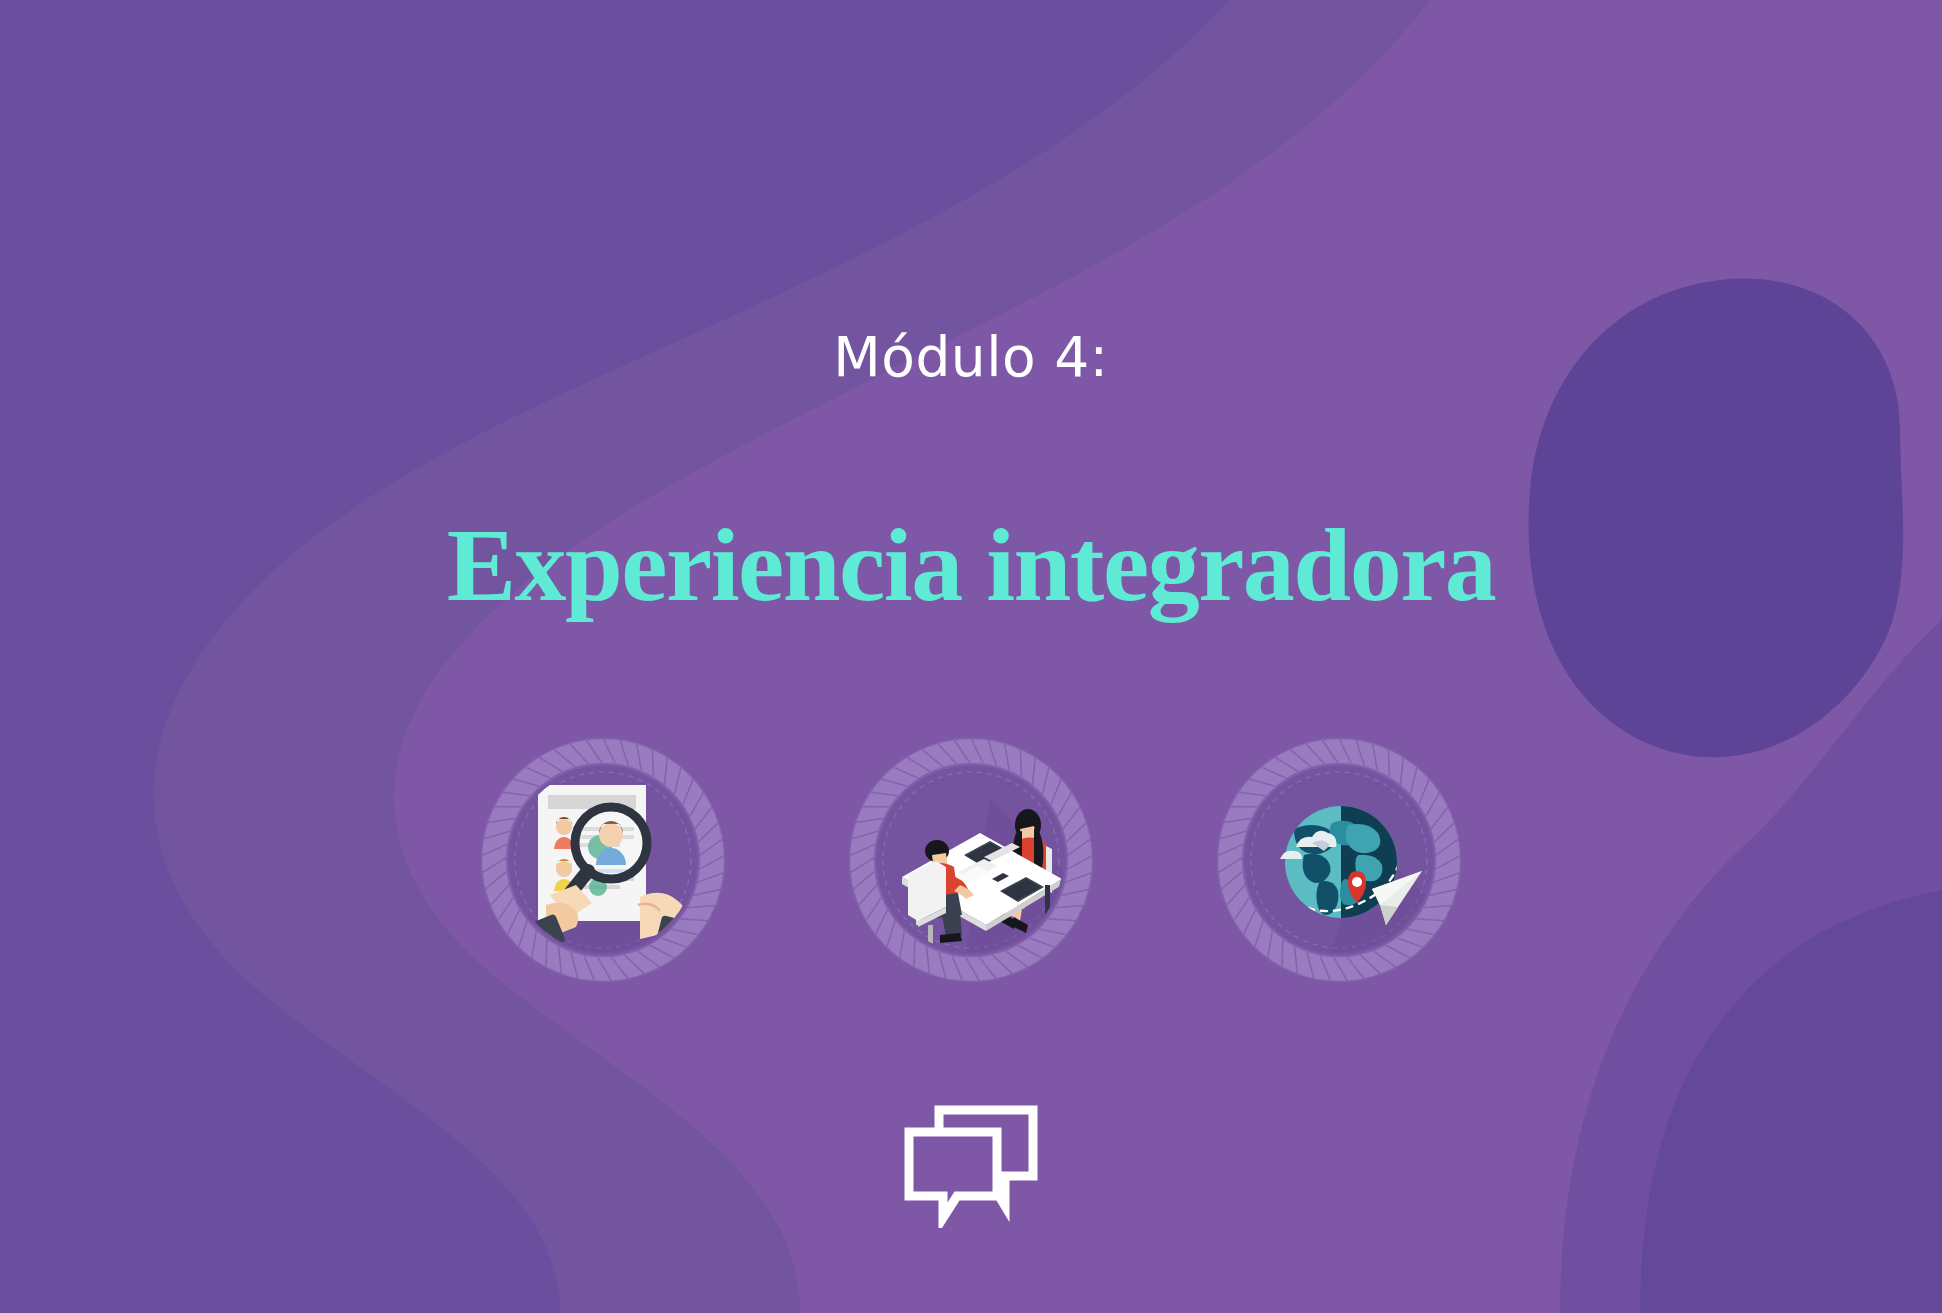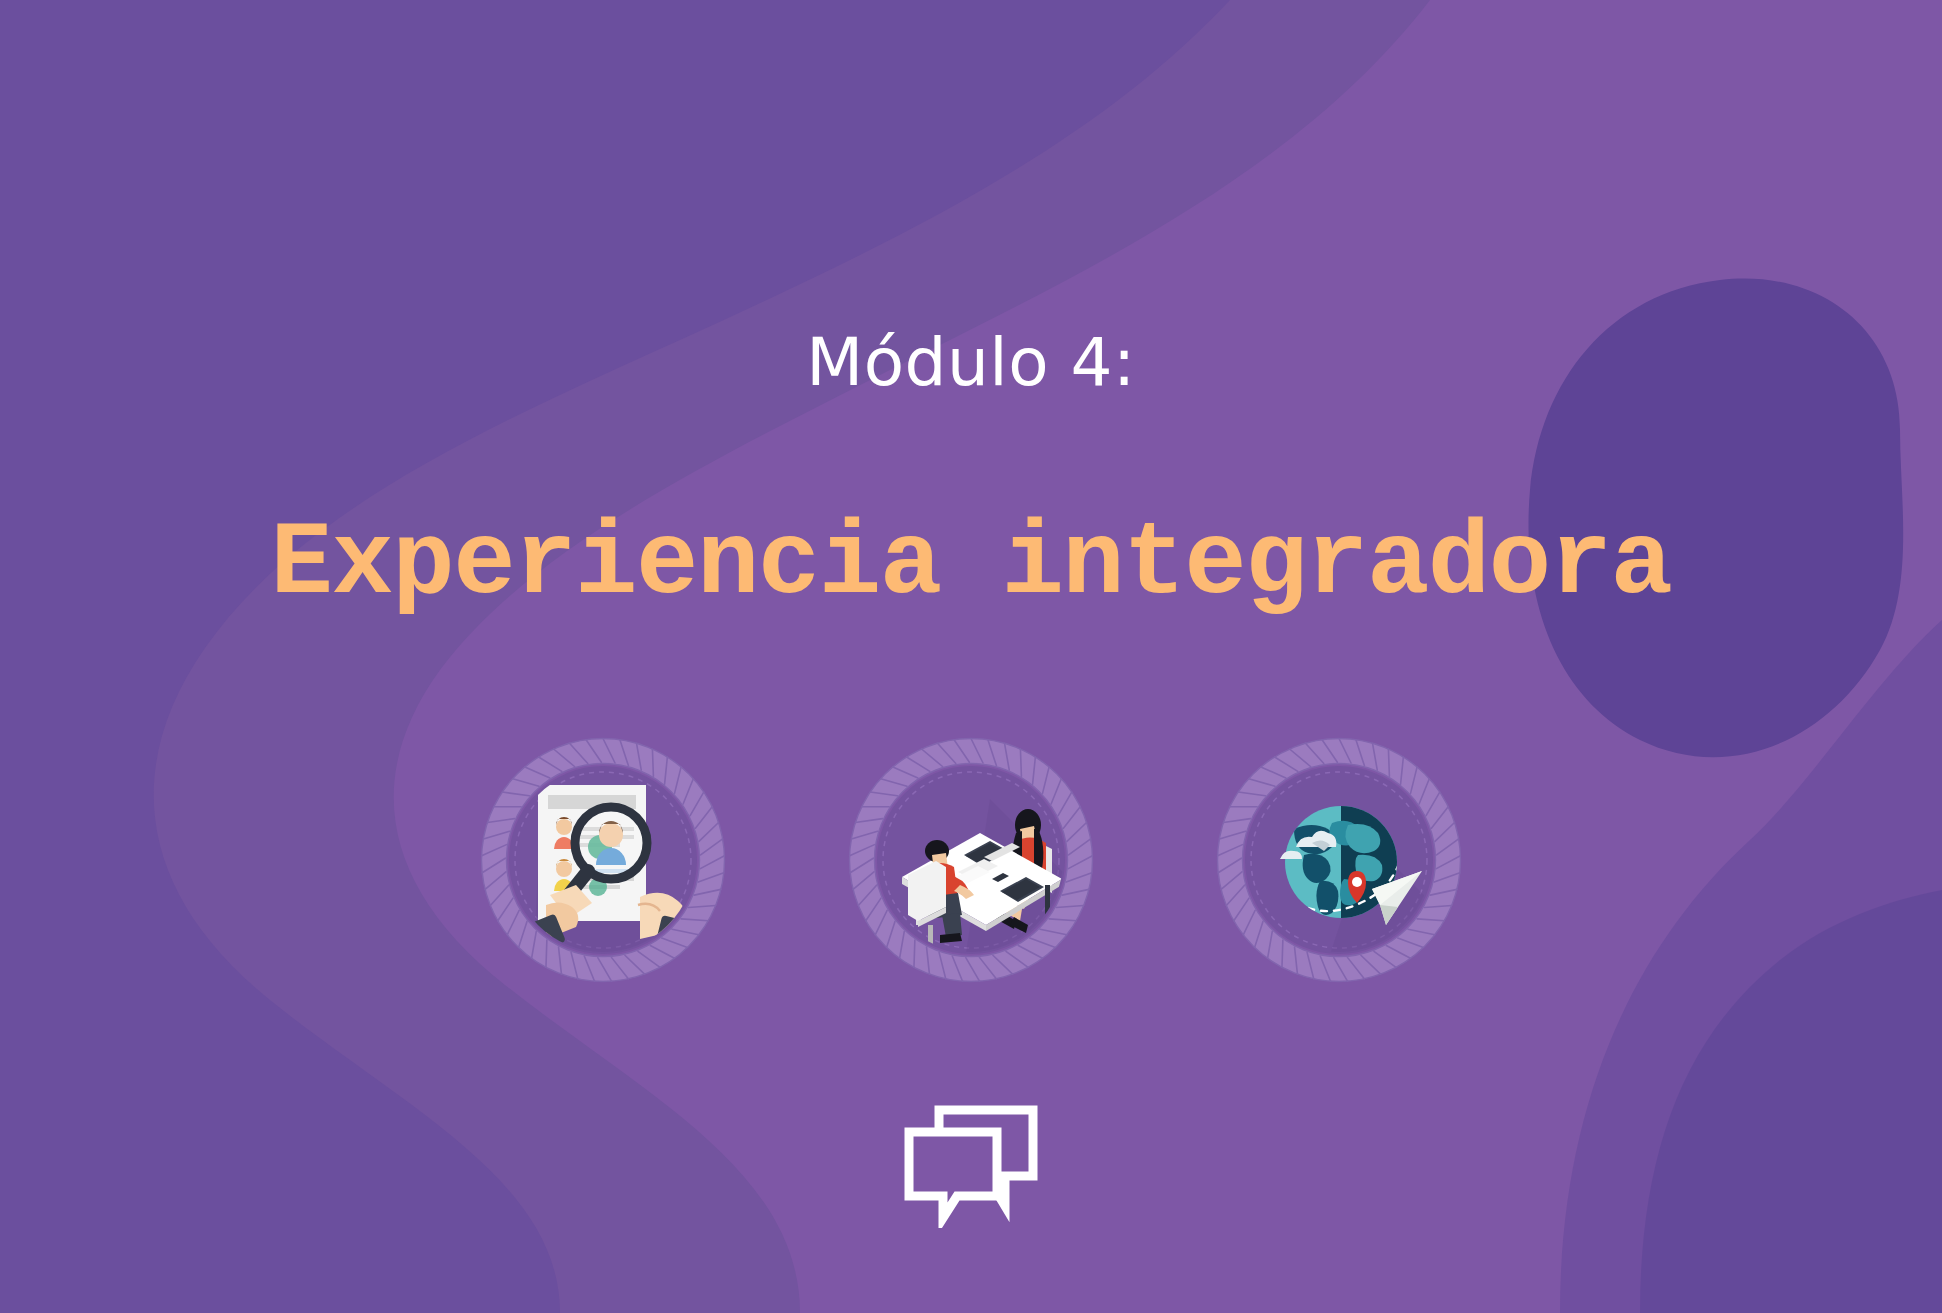--- a/index.html
+++ b/index.html
@@ -31,32 +31,32 @@
   
   .eyebrow {
     position: absolute;
     top: 330px;
     left: 0;
     width: 100%;
     text-align: center;
     color: #FFFFFF;
     font-family: "DejaVu Sans", sans-serif;
     font-weight: 400;
-    font-size: 66px;
+    font-size: 55px;
     letter-spacing: 0.5px;
     line-height: 1;
   }
   .headline {
     position: absolute;
     top: 440px;
     left: 0;
     width: 100%;
     text-align: center;
-    color: #fdba74;
-    font-family: Liberation Mono, monospace;
+    color: #5eead4;
+    font-family: Liberation Serif, serif;
     font-weight: 700;
     font-size: 104px;
     letter-spacing: -1.5px;
     line-height: 1.05;
     white-space: nowrap;
   }
 
   
   .badge-row {
     position: absolute;

